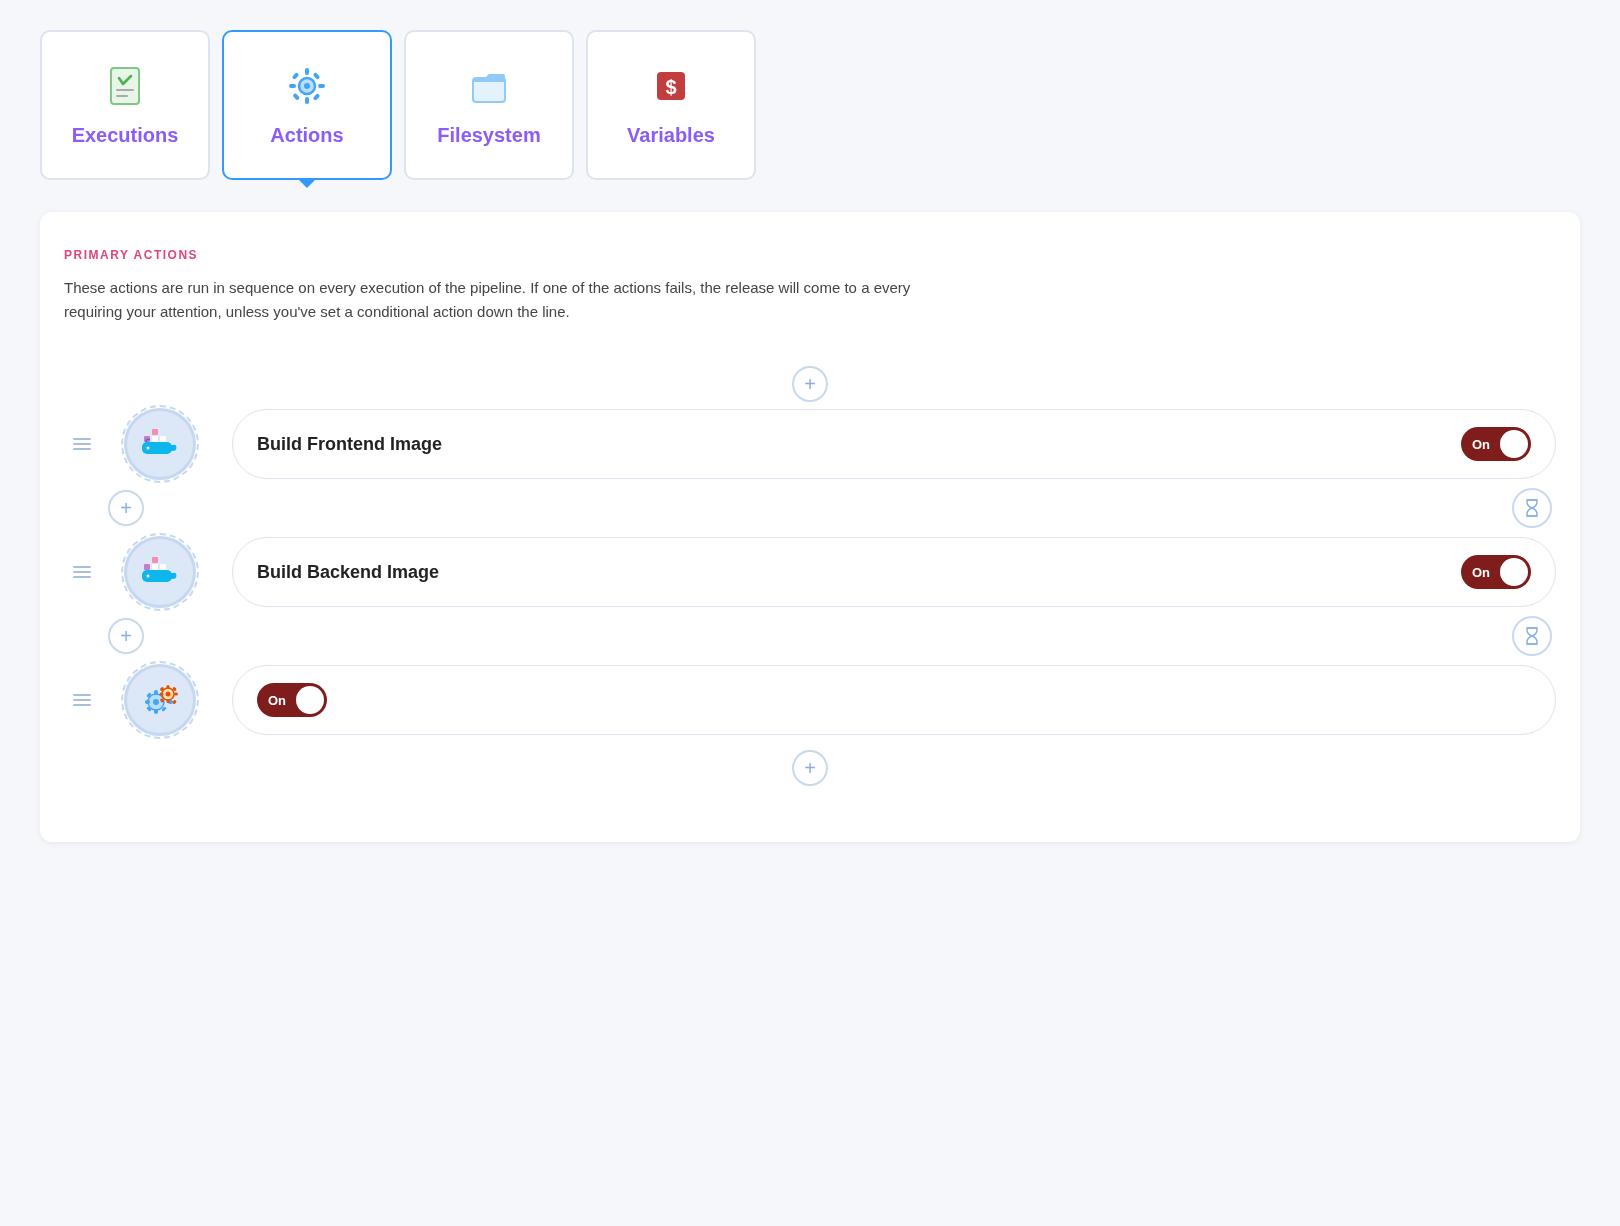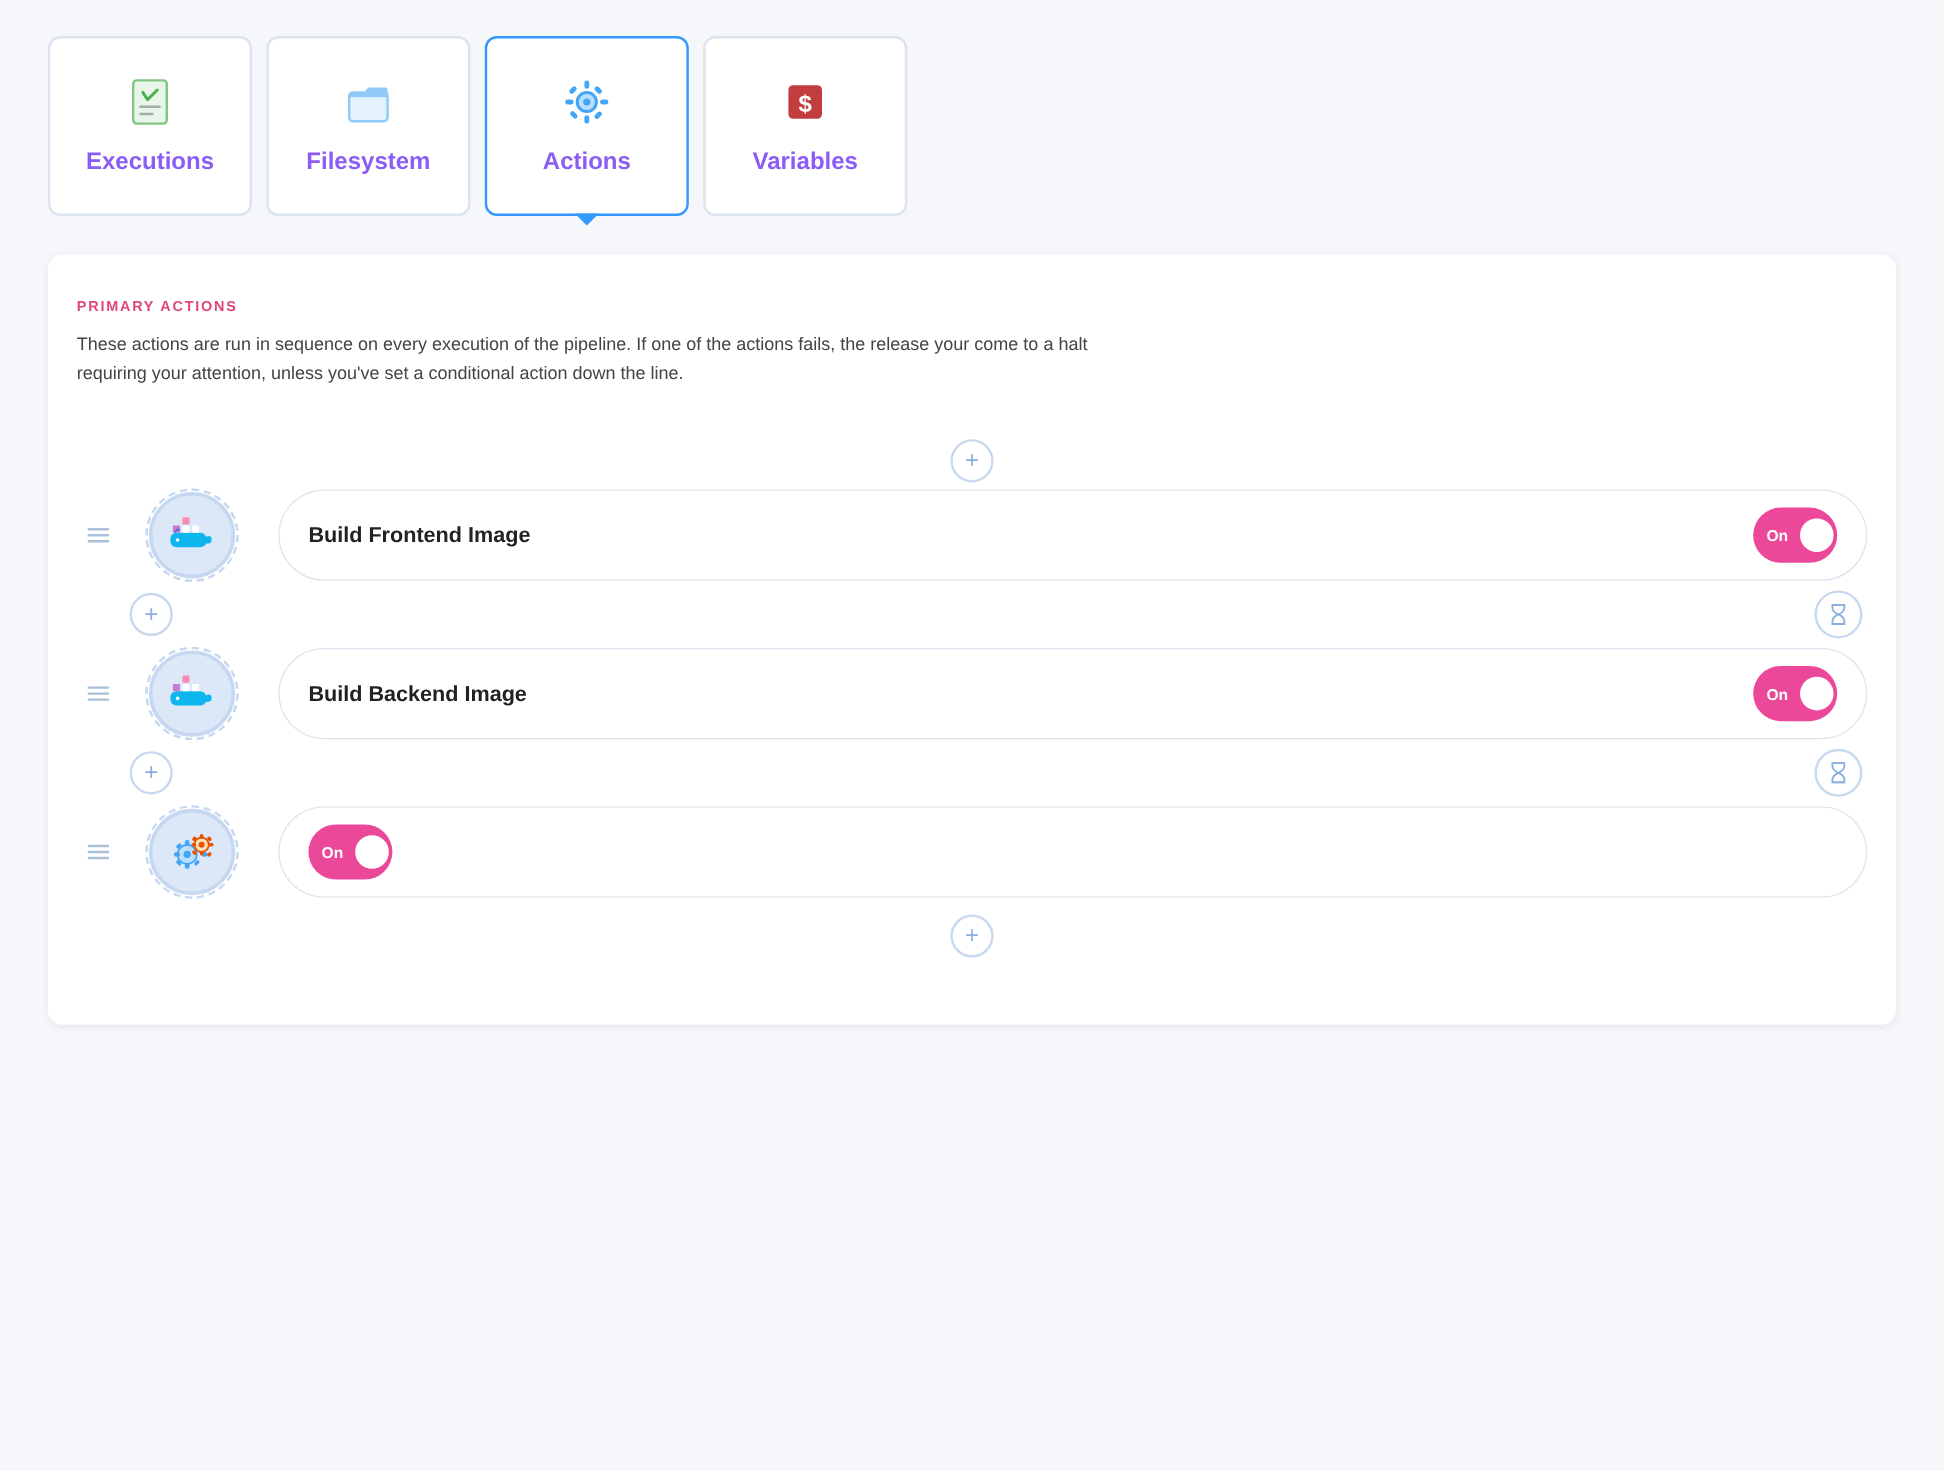--- a/index.html
+++ b/index.html
@@ -183,24 +183,24 @@
       font-size: 18px;
       font-weight: 700;
       color: #222;
       flex: 1;
     }
 
     
     .toggle {
       display: flex;
       align-items: center;
-      background: #ec4899;
+      background: #7f1d1d;
       border-radius: 50px;
       width: 70px;
-      height: 46px;
+      height: 34px;
       padding: 3px;
       cursor: pointer;
       position: relative;
     }
     .toggle-knob {
       width: 28px;
       height: 28px;
       background: #fff;
       border-radius: 50%;
       position: absolute;
@@ -244,30 +244,20 @@
   <div class="tab">
     <span class="tab-icon">
       <svg width="44" height="44" viewBox="0 0 44 44" fill="none" xmlns="http://www.w3.org/2000/svg">
         <rect x="8" y="4" width="28" height="36" rx="3" fill="#e8f5e9" stroke="#81c784" stroke-width="2"></rect>
         <polyline points="16,14 20,20 28,12" stroke="#4caf50" stroke-width="2.5" stroke-linecap="round" stroke-linejoin="round" fill="none"></polyline>
         <line x1="14" y1="26" x2="30" y2="26" stroke="#aaa" stroke-width="2" stroke-linecap="round"></line>
         <line x1="14" y1="32" x2="24" y2="32" stroke="#aaa" stroke-width="2" stroke-linecap="round"></line>
       </svg>
     </span>
     <span class="tab-label">Executions</span>
-  </div>
-
-  <div class="tab">
-    <span class="tab-icon">
-      <svg width="44" height="44" viewBox="0 0 44 44" fill="none" xmlns="http://www.w3.org/2000/svg">
-        <rect x="6" y="14" width="32" height="24" rx="3" fill="#e3f2fd" stroke="#90caf9" stroke-width="2"></rect>
-        <path d="M6 18 Q6 14 10 14 L18 14 L22 10 L36 10 Q38 10 38 12 L38 18 Z" fill="#90caf9"></path>
-      </svg>
-    </span>
-    <span class="tab-label">Filesystem</span>
   </div>
 
   <div class="tab active">
     <span class="tab-icon">
       <svg width="44" height="44" viewBox="0 0 44 44" fill="none" xmlns="http://www.w3.org/2000/svg">
         <circle cx="22" cy="22" r="8" fill="#bbdefb" stroke="#42a5f5" stroke-width="2.5"></circle>
         <circle cx="22" cy="22" r="3" fill="#42a5f5"></circle>
 
         <rect x="20" y="4" width="4" height="7" rx="2" fill="#42a5f5"></rect>
         <rect x="20" y="33" width="4" height="7" rx="2" fill="#42a5f5"></rect>
@@ -277,34 +267,44 @@
         <rect x="29.5" y="29.5" width="4" height="7" rx="2" fill="#42a5f5" transform="rotate(45 31.5 33)"></rect>
         <rect x="8.5" y="29.5" width="4" height="7" rx="2" fill="#42a5f5" transform="rotate(-45 10.5 32)"></rect>
         <rect x="29.5" y="8.5" width="4" height="7" rx="2" fill="#42a5f5" transform="rotate(-45 31.5 12)"></rect>
       </svg>
     </span>
     <span class="tab-label">Actions</span>
   </div>
 
   <div class="tab">
     <span class="tab-icon">
+      <svg width="44" height="44" viewBox="0 0 44 44" fill="none" xmlns="http://www.w3.org/2000/svg">
+        <rect x="6" y="14" width="32" height="24" rx="3" fill="#e3f2fd" stroke="#90caf9" stroke-width="2"></rect>
+        <path d="M6 18 Q6 14 10 14 L18 14 L22 10 L36 10 Q38 10 38 12 L38 18 Z" fill="#90caf9"></path>
+      </svg>
+    </span>
+    <span class="tab-label">Filesystem</span>
+  </div>
+
+  <div class="tab">
+    <span class="tab-icon">
       <svg width="44" height="44" viewBox="0 0 44 44" fill="none">
         <rect x="8" y="8" width="28" height="28" rx="4" fill="#b71c1c" opacity="0.85"></rect>
         <text x="22" y="30" font-size="20" text-anchor="middle" fill="white" font-weight="bold" font-family="Arial">$</text>
       </svg>
     </span>
     <span class="tab-label">Variables</span>
   </div>
 
 
 </div>
 
 <div class="content">
   <div class="section-label">PRIMARY ACTIONS</div>
-  <div class="section-desc">These actions are run in sequence on every execution of the pipeline. If one of the actions fails, the release your come to a halt requiring your attention, unless you've set a conditional action down the line.</div>
+  <div class="section-desc">These actions are run in sequence on every execution of the pipeline. If one of the actions fails, the release will come to a every requiring your attention, unless you've set a conditional action down the line.</div>
 
   <div class="actions-list">
 
     <div class="add-btn-row">
       <div class="add-btn">+</div>
     </div>
 
     <div class="action-row">
 
       <div class="drag-handle">

